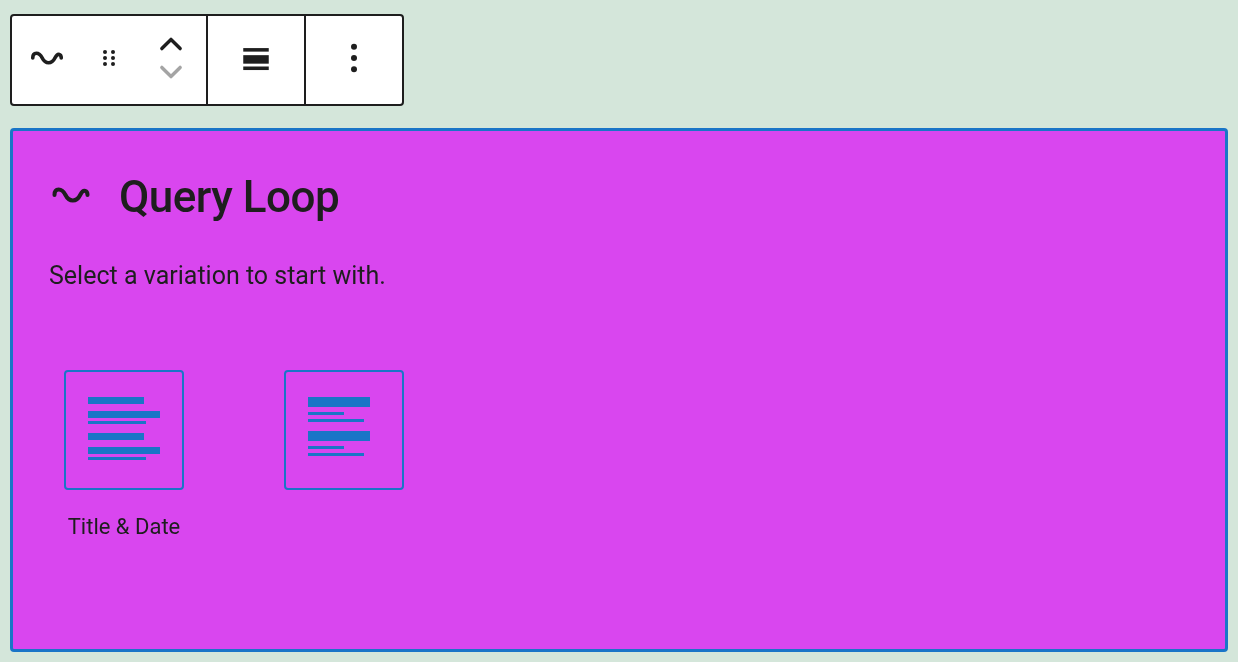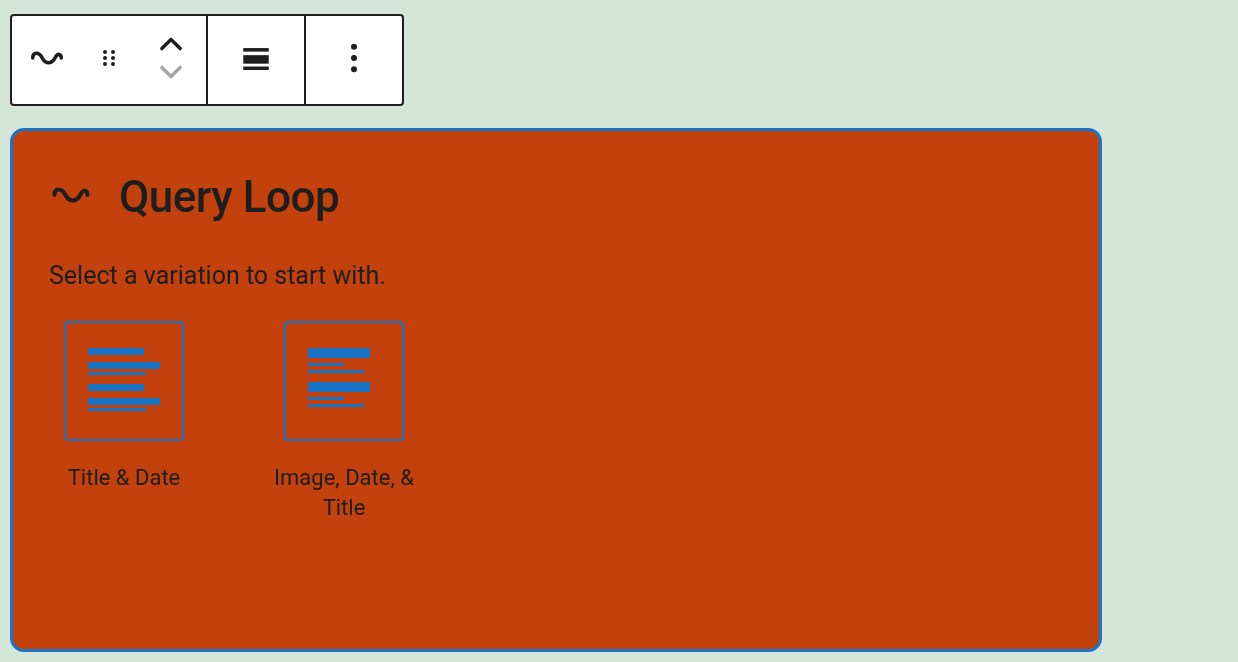--- a/index.html
+++ b/index.html
@@ -47,43 +47,43 @@
     align-items: center;
     justify-content: center;
     gap: 8px;
   }
 
   
   .panel {
     position: absolute;
     left: 10px;
     top: 128px;
-    width: 1092px;
+    width: 1218px;
     height: 524px;
-    background: #c2410c;
+    background: #d946ef;
     border: 3px solid #1a75c7;
-    border-radius: 14px;
+    border-radius: 4px;
     padding: 40px 36px;
   }
   .panel-header {
     display: flex;
     align-items: center;
     gap: 26px;
     margin-bottom: 38px;
   }
   .panel-title {
     font-size: 44px;
     font-weight: 500;
     color: #1e1e1e;
     letter-spacing: -0.5px;
   }
   .panel-instructions {
     font-size: 25px;
     color: #1e1e1e;
-    margin-bottom: 31px;
+    margin-bottom: 80px;
   }
 
   .variations {
     display: flex;
     gap: 70px;
   }
   .variation {
     width: 150px;
     display: flex;
     flex-direction: column;
@@ -220,17 +220,16 @@
       <div class="variation-box">
         <svg width="72" height="66" viewBox="0 0 72 66">
           <rect x="0" y="0" width="62" height="10" fill="#1a75c7"></rect>
           <rect x="0" y="15" width="36" height="3" fill="#1a75c7"></rect>
           <rect x="0" y="22" width="56" height="3" fill="#1a75c7"></rect>
           <rect x="0" y="34" width="62" height="10" fill="#1a75c7"></rect>
           <rect x="0" y="49" width="36" height="3" fill="#1a75c7"></rect>
           <rect x="0" y="56" width="56" height="3" fill="#1a75c7"></rect>
         </svg>
       </div>
-      <div class="variation-label">Image, Date, &amp; Title</div>
     </div>
 
   </div>
 </div>
 
 </body></html>

